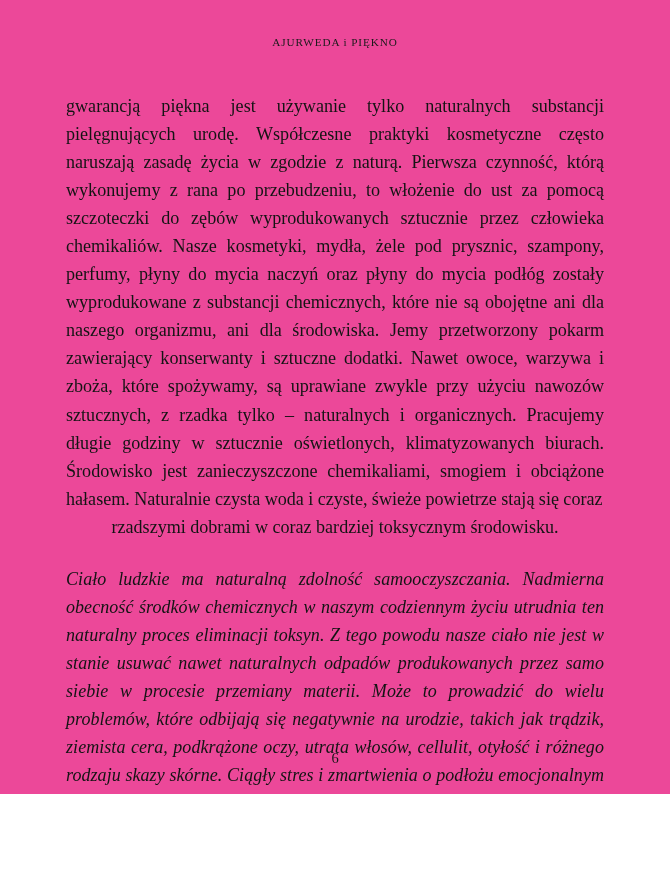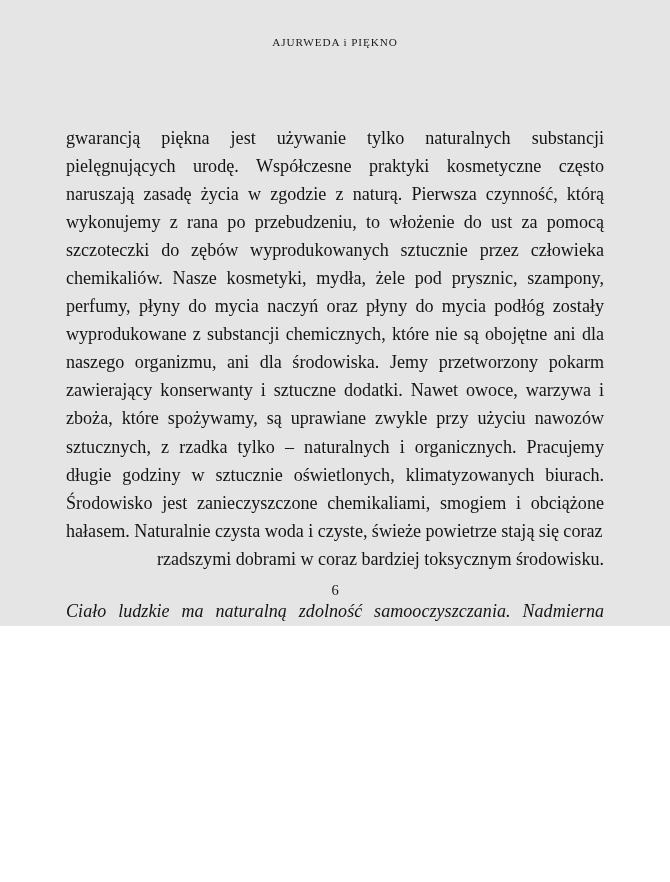--- a/index.html
+++ b/index.html
@@ -5,22 +5,22 @@
 <style>
   html, body {
     margin: 0;
     padding: 0;
     background: #ffffff;
   }
 
   .page {
     position: relative;
     width: 670px;
-    height: 626px;
-    background: #e5e5e5;
+    height: 794px;
+    background: #ec4899;
     overflow: hidden;
     font-family: "Liberation Serif", "DejaVu Serif", serif;
     color: #171717;
     -webkit-font-smoothing: antialiased;
   }
 
   
   .running-head {
     position: absolute;
     top: 36px;
@@ -33,21 +33,20 @@
     color: #1a1a1a;
     white-space: pre;
   }
 
   
   .textblock {
     position: absolute;
     left: 66px;
     top: 92px;
     width: 538px;
-    margin-top: 32px;
   }
 
   .para {
     margin: 0;
     font-size: 18.1px;
     line-height: 28.05px;
     text-align: justify;
     text-justify: inter-word;
     color: #141414;
     hyphens: manual;
@@ -61,21 +60,21 @@
   
   .para--two {
     font-size: 18.0px;
     letter-spacing: 0.06px;
     font-style: italic;
   }
 
   
   .para > .last-line {
     display: block;
-    text-align: right;
+    text-align: center;
   }
 
   
   .folio {
     position: absolute;
     left: 0;
     bottom: 27px;
     width: 670px;
     text-align: center;
     font-size: 14.5px;

